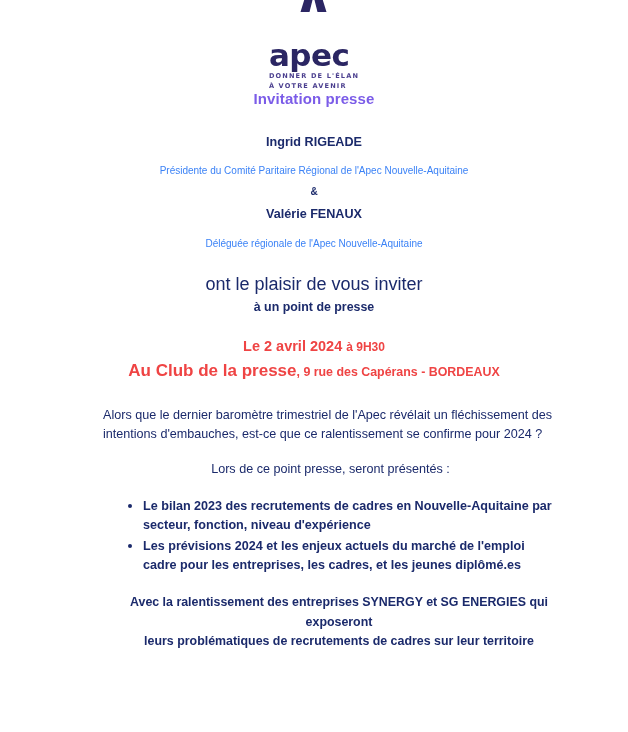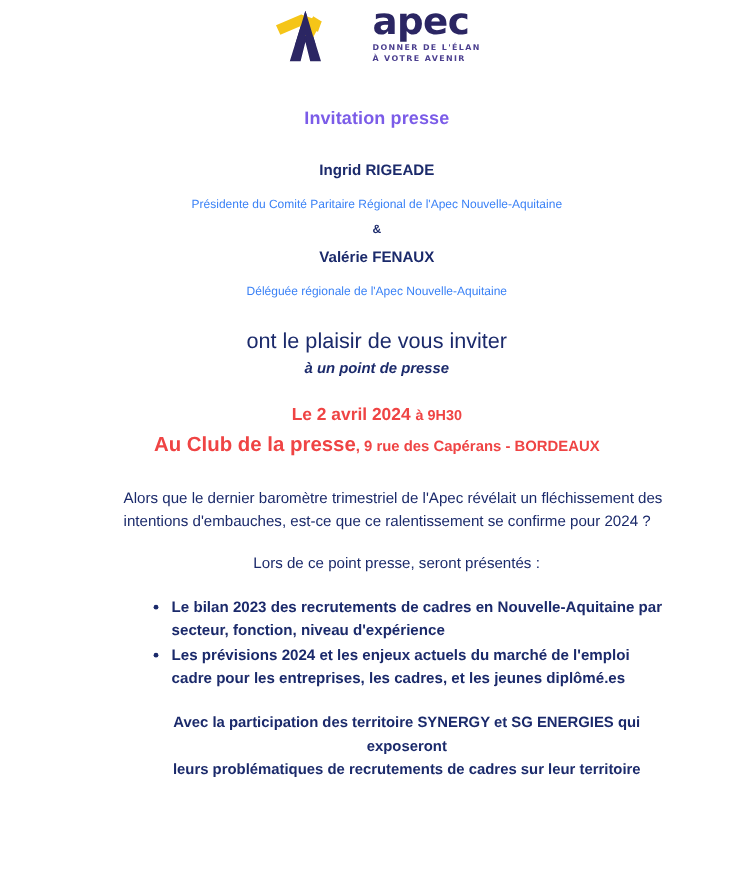--- a/index.html
+++ b/index.html
@@ -27,20 +27,21 @@
 
   
   .logo-block {
     display: flex;
     align-items: center;
     justify-content: center;
     gap: 27px;
     padding-top: 1px;
     height: 58px;
     box-sizing: border-box;
+    flex-direction: column;
   }
   .logo-mark {
     width: 56px;
     height: 46px;
     display: block;
     flex: none;
   }
   .logo-type {
     display: flex;
     flex-direction: column;
@@ -117,21 +118,20 @@
     line-height: 1.5;
   }
   .invite-reg {
     font-size: 18px;
     color: #1b2a6b;
   }
   .invite-bold {
     font-size: 12.4px;
     font-weight: bold;
     color: #1b2a6b;
-    font-style: italic;
   }
 
   
   .event {
     text-align: center;
     margin-top: 20px;
     color: #ef4444;
   }
   .event-date {
     font-size: 14.5px;
@@ -255,19 +255,19 @@
   <div class="body-wrap">
     <p class="para">Alors que le dernier baromètre trimestriel de l'Apec révélait un fléchissement des intentions d'embauches, est-ce que ce ralentissement se confirme pour 2024 ?</p>
     <p class="para second">Lors de ce point presse, seront présentés :</p>
 
     <ul class="bullets">
       <li>Le bilan 2023 des recrutements de cadres en Nouvelle-Aquitaine par secteur, fonction, niveau d'expérience</li>
       <li>Les prévisions 2024 et les enjeux actuels du marché de l'emploi cadre pour les entreprises, les cadres, et les jeunes diplômé.es</li>
     </ul>
 
     <div class="partners">
-      <div>Avec la participation des territoire SYNERGY et SG ENERGIES qui exposeront</div>
+      <div>Avec la ralentissement des entreprises SYNERGY et SG ENERGIES qui exposeront</div>
       <div>leurs problématiques de recrutements de cadres sur leur territoire</div>
     </div>
 
   </div>
 
 </div>
 
 </body></html>

